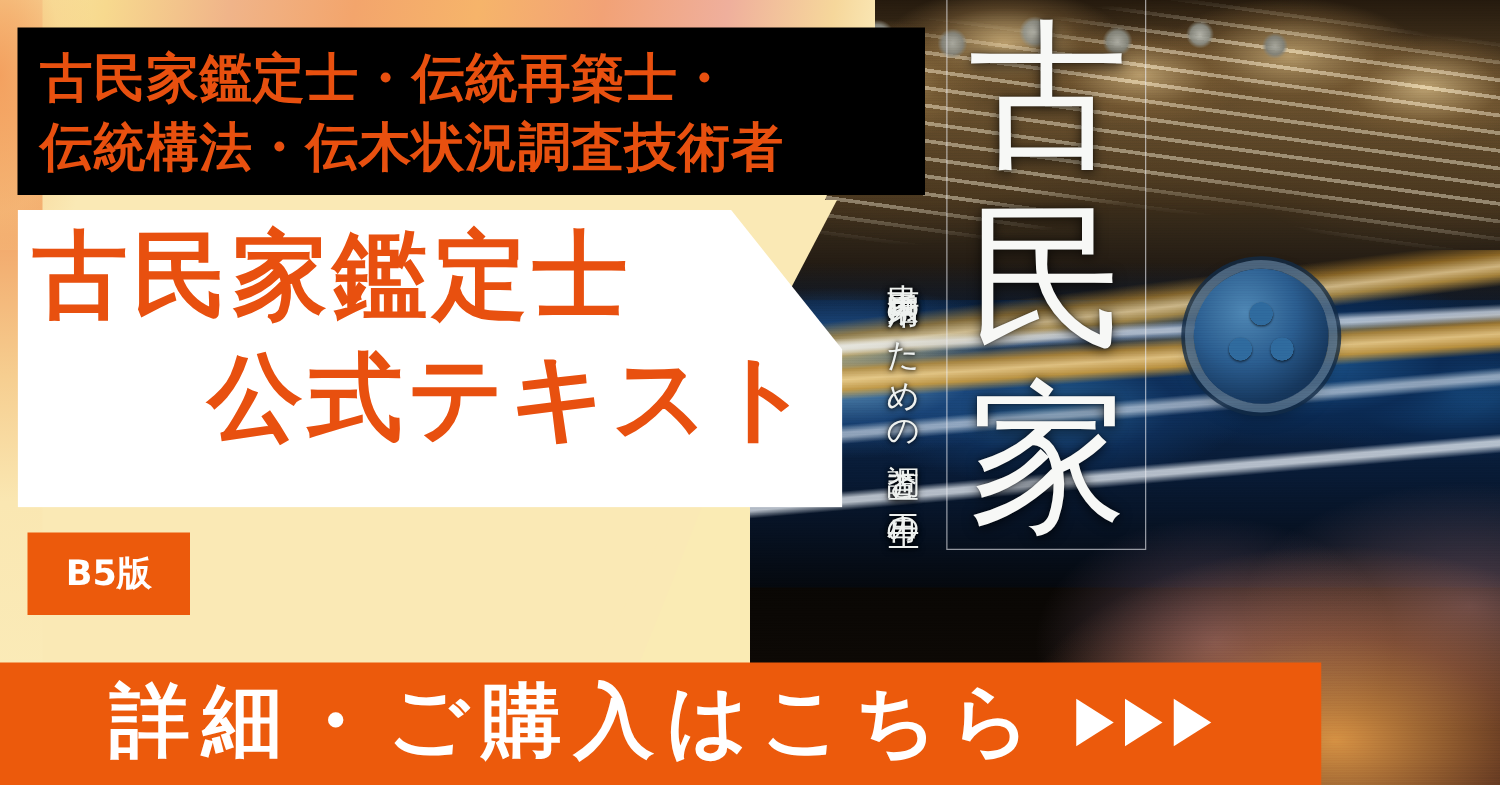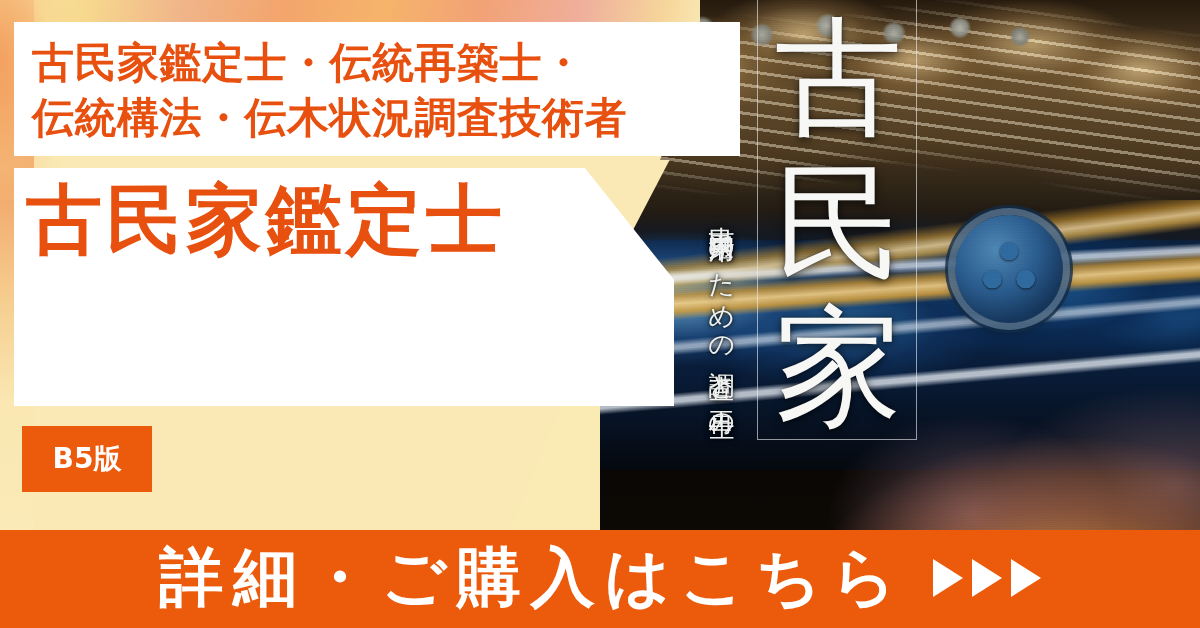--- a/index.html
+++ b/index.html
@@ -213,21 +213,21 @@
     width:720px; height:372px;
     background:#FAE9B5;
     clip-path:polygon(0 0, 93% 0, 66% 100%, 0 100%);
   }
 
   
   .panel-top {
     position:absolute;
     left:14px; top:22px;
     width:726px; height:134px;
-    background:#ffffff;
+    background:#000000;
   }
   .panel-top-txt {
     position:absolute;
     left:18px; top:14px;
     color:#E8500F;
     font-size:42px;
     font-weight:700;
     line-height:1.30;
     letter-spacing:0.5px;
     white-space:nowrap;
@@ -286,21 +286,21 @@
     font-weight:400;
     letter-spacing:1px;
     line-height:1.1;
     white-space:nowrap;
   }
 
   
   .cta-bar {
     position:absolute;
     left:0; bottom:0;
-    width:1200px; height:98px;
+    width:1057px; height:98px;
     background:#EC5A0C;
     display:flex;
     align-items:center;
     justify-content:center;
     gap:26px;
   }
   .cta-text {
     color:#ffffff;
     font-size:64px;
     font-weight:700;
@@ -358,20 +358,21 @@
 
   <div class="panel-top">
     <div class="panel-top-txt">
       <span>古民家鑑定士・伝統再築士・</span>
       <span>伝統構法・伝木状況調査技術者</span>
     </div>
   </div>
 
   <div class="panel-main"></div>
   <div class="title-l1">古民家鑑定士</div>
+  <div class="title-l2">公式テキスト</div>
 
   <div class="price-badge">B5版</div>
 
   <div class="cta-bar">
     <div class="cta-text">詳細・ご購入はこちら</div>
     <div class="cta-arrows">
       <i></i>
       <i></i>
       <i></i>
     </div>

